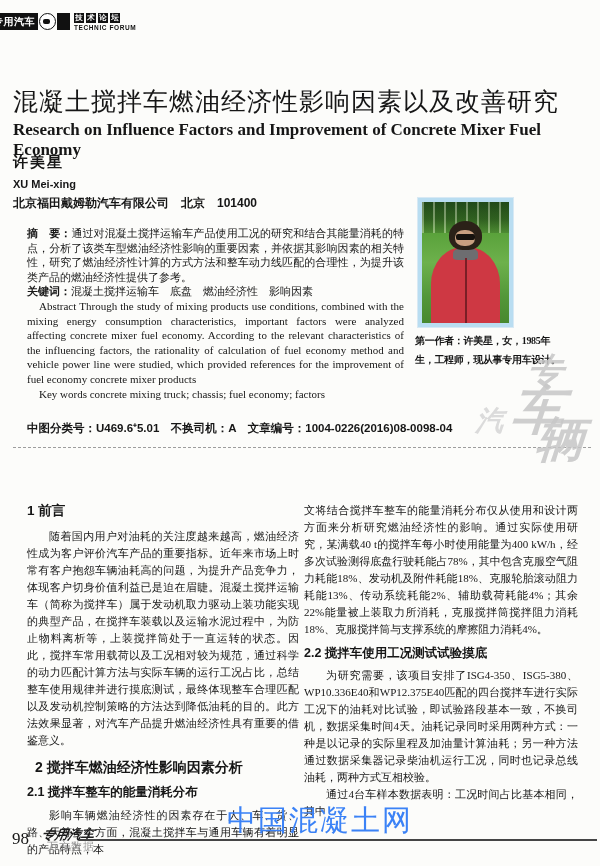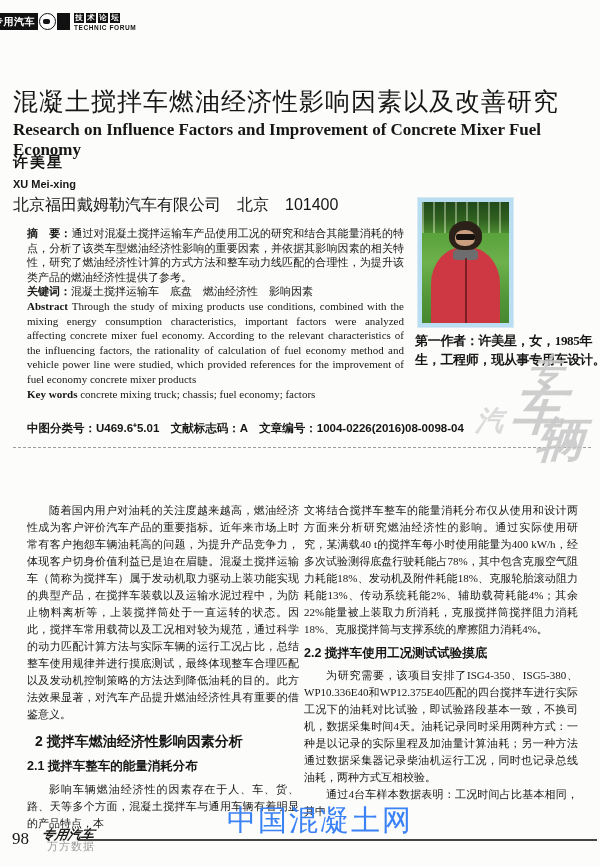--- a/index.html
+++ b/index.html
@@ -28,31 +28,31 @@
     width:10px; height:10px; background:#111; color:#fff; font-size:7.5px;
     display:flex; align-items:center; justify-content:center; font-weight:bold;
   }
   .forum-en { font-size:6.5px; font-weight:bold; letter-spacing:0.6px; color:#111; margin-top:1px; }
 
   
   .title-cn { position:absolute; top:85px; left:13px; width:580px; font-size:25px; font-weight:400; letter-spacing:1px; }
   .title-en { position:absolute; top:120px; left:13px; width:580px; font-family:"Liberation Serif", serif; font-size:17px; font-weight:bold; }
   .author-cn { position:absolute; top:153px; left:13px; font-size:15px; font-weight:bold; letter-spacing:2px; }
   .author-en { position:absolute; top:178px; left:13px; font-size:11px; font-weight:bold; }
-  .affiliation { position:absolute; top:195px; left:13px; font-size:16px; font-weight:normal; }
+  .affiliation { position:absolute; top:195px; left:13px; font-size:12px; font-weight:bold; }
 
   
   .abstract {
     position:absolute; top:226px; left:27px; width:377px;
     font-family:"Liberation Serif", serif; font-size:11px; line-height:14.6px;
     text-align:justify;
   }
   .abstract p { margin:0; }
   .lbl { font-family:Liberation Sans, sans-serif; font-weight:bold; }
-  .lbl-en { font-weight:bold; }
+  .lbl-en { font-weight:normal;margin-left:12px; }
   .clc-line { position:absolute; top:420px; left:27px; width:380px; font-size:11.5px; font-weight:bold; white-space:nowrap; }
   .dotted-rule { position:absolute; top:447px; left:13px; width:578px; border-top:1px dashed #9d9d9d; }
 
   
   .photo-frame {
     position:absolute; left:417px; top:197px; width:97px; height:131px;
     background:#b9ddf1; padding:5px; box-sizing:border-box;
     box-shadow:0 0 0 1px #d8e9f4 inset;
   }
   .photo { position:relative; width:100%; height:100%; overflow:hidden;
@@ -65,21 +65,21 @@
   }
   .hair { position:absolute; top:16%; left:31%; width:38%; height:24%; background:#2b2118; border-radius:50% 50% 42% 42%; }
   .face { position:absolute; top:23%; left:38.5%; width:23%; height:13%; background:#c99f80; border-radius:46%; }
   .sunglasses { position:absolute; top:26.5%; left:39.5%; width:21%; height:4.5%; background:#17120e; border-radius:2px; }
   .jacket { position:absolute; top:37%; left:10%; width:80%; height:66%; background:#ce3843; border-radius:46% 46% 6% 6%; }
   .collar { position:absolute; top:38%; left:36%; width:28%; height:10%; background:#6d6d70; border-radius:40% 40% 20% 20%; }
   .zipper { position:absolute; top:46%; left:49.5%; width:2px; height:54%; background:#7a1f26; }
 
   .photo-caption {
     position:absolute; left:415px; top:331px; width:112px;
-    font-family:"Liberation Serif", serif; font-size:13px; letter-spacing:-0.3px;
+    font-family:"Liberation Serif", serif; font-size:10px; letter-spacing:-0.3px;
     font-weight:bold; line-height:19px; white-space:nowrap;text-align:right;
   }
 
   
   .deco { position:absolute; left:478px; top:350px; width:122px; height:120px; pointer-events:none; }
   .deco span { position:absolute; font-weight:900; color:#c7c7c7; transform:skewX(-18deg); opacity:0.85; }
   .deco .d0 { left:52px; top:-2px; font-size:36px; }
   .deco .d1 { left:38px; top:26px; font-size:52px; }
   .deco .d2 { left:0px;  top:52px; font-size:28px; color:#d6d6d6; }
   .deco .d3 { left:62px; top:58px; font-size:48px; }
@@ -139,21 +139,21 @@
   <div class="affiliation">北京福田戴姆勒汽车有限公司　北京　101400</div>
 
   <div class="abstract">
     <p><span class="lbl">摘　要：</span><span>通过对混凝土搅拌运输车产品使用工况的研究和结合其能量消耗的特点，分析了该类车型燃油经济性影响的重要因素，并依据其影响因素的相关特性，研究了燃油经济性计算的方式方法和整车动力线匹配的合理性，为提升该类产品的燃油经济性提供了参考。</span></p>
     <p><span class="lbl">关键词：</span><span>混凝土搅拌运输车　底盘　燃油经济性　影响因素</span></p>
     <p><span class="lbl-en">Abstract</span><span> Through the study of mixing products use conditions, combined with the mixing energy consumption characteristics, important factors were analyzed affecting concrete mixer fuel economy. According to the relevant characteristics of the influencing factors, the rationality of calculation of fuel economy method and vehicle power line were studied, which provided references for the improvement of fuel economy concrete mixer products</span></p>
     <p><span class="lbl-en">Key words</span><span>  concrete mixing truck; chassis; fuel economy; factors</span></p>
   </div>
 
   <div class="clc-line">
-    <span>中图分类号：</span><span>U469.6⁺5.01</span><span>　文献标志码：</span><span>A</span><span>　文章编号：</span><span>1004-0226(2016)08-0098-04</span>
+    <span>中图分类号：</span><span>U469.6⁺5.01</span><span>　不换司机：</span><span>A</span><span>　文章编号：</span><span>1004-0226(2016)08-0098-04</span>
   </div>
 
   <div class="dotted-rule"></div>
 
   <div class="photo-frame">
     <div class="photo">
       <div class="trees"></div>
       <div class="jacket"></div>
       <div class="collar"></div>
       <div class="zipper"></div>
@@ -168,20 +168,21 @@
   </div>
 
   <div class="deco">
     <span class="d0">专</span>
     <span class="d1">车</span>
     <span class="d2">汽</span>
     <span class="d3">辆</span>
   </div>
 
   <div class="col col-left">
+    <div class="h-l1">1 前言</div>
     <p class="ind">随着国内用户对油耗的关注度越来越高，燃油经济性成为客户评价汽车产品的重要指标。近年来市场上时常有客户抱怨车辆油耗高的问题，为提升产品竞争力，体现客户切身价值利益已是迫在眉睫。混凝土搅拌运输车（简称为搅拌车）属于发动机取力驱动上装功能实现的典型产品，在搅拌车装载以及运输水泥过程中，为防止物料离析等，上装搅拌筒处于一直运转的状态。因此，搅拌车常用载荷以及工况相对较为规范，通过科学的动力匹配计算方法与实际车辆的运行工况占比，总结整车使用规律并进行摸底测试，最终体现整车合理匹配以及发动机控制策略的方法达到降低油耗的目的。此方法效果显著，对汽车产品提升燃油经济性具有重要的借鉴意义。</p>
     <div class="h-l2">2 搅拌车燃油经济性影响因素分析</div>
     <div class="h-l3 first">2.1 搅拌车整车的能量消耗分布</div>
     <p class="ind">影响车辆燃油经济性的因素存在于人、车、货、路、天等多个方面，混凝土搅拌车与通用车辆有着明显的产品特点，本</p>
   </div>
 
   <div class="col col-right">
     <p>文将结合搅拌车整车的能量消耗分布仅从使用和设计两方面来分析研究燃油经济性的影响。通过实际使用研究，某满载40 t的搅拌车每小时使用能量为400 kW/h，经多次试验测得底盘行驶耗能占78%，其中包含克服空气阻力耗能18%、发动机及附件耗能18%、克服轮胎滚动阻力耗能13%、传动系统耗能2%、辅助载荷耗能4%；其余22%能量被上装取力所消耗，克服搅拌筒搅拌阻力消耗18%、克服搅拌筒与支撑系统的摩擦阻力消耗4%。</p>
     <div class="h-l3">2.2 搅拌车使用工况测试试验摸底</div>
     <p class="ind">为研究需要，该项目安排了ISG4-350、ISG5-380、WP10.336E40和WP12.375E40匹配的四台搅拌车进行实际工况下的油耗对比试验，即试验路段基本一致，不换司机，数据采集时间4天。油耗记录同时采用两种方式：一种是以记录的实际里程及加油量计算油耗；另一种方法通过数据采集器记录柴油机运行工况，同时也记录总线油耗，两种方式互相校验。</p>

